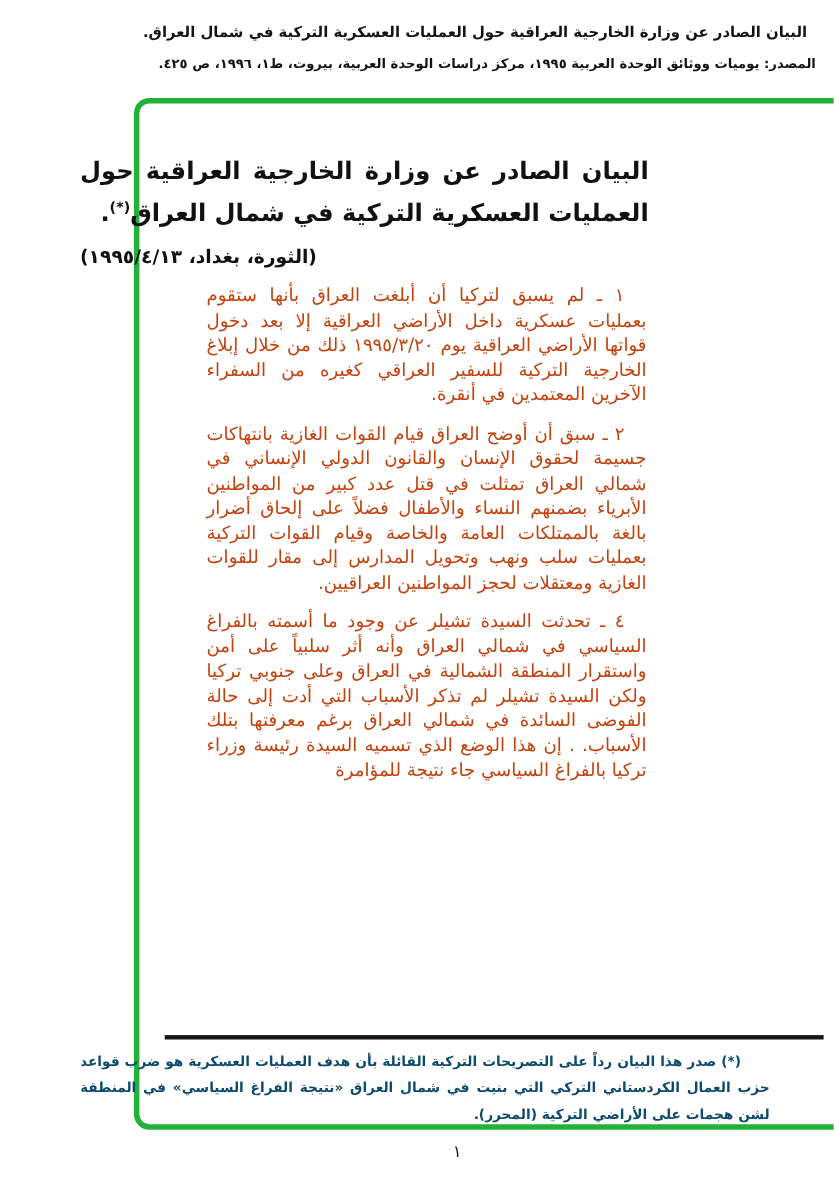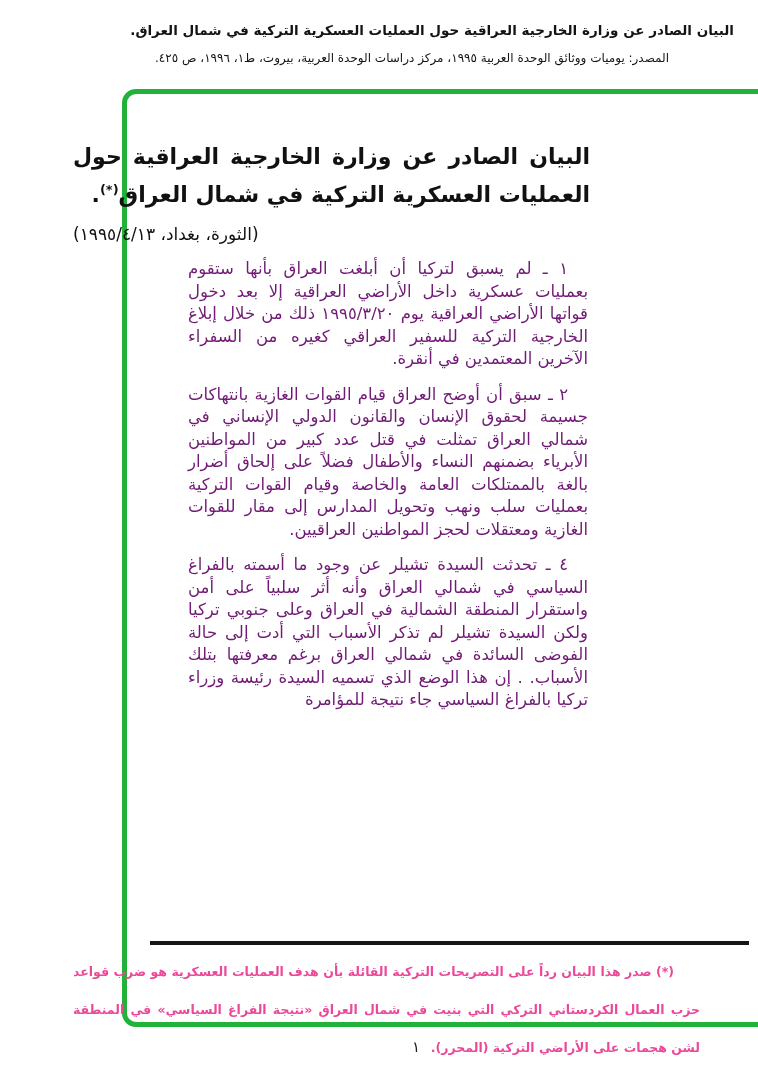--- a/index.html
+++ b/index.html
@@ -26,23 +26,23 @@
     font-size: 13.5px;
     font-weight: bold;
     white-space: nowrap;
     color: #141414;
   }
   .page-header-source {
     position: absolute;
     top: 51px;
     right: 16px;
     left: 8px;
-    text-align: center;
+    text-align: right;
     font-size: 12px;
-    font-weight: normal;
+    font-weight: bold;
     white-space: nowrap;
     color: #141414;
   }
   .frame {
     position: absolute;
     left: 48px;
     top: 89px;
     width: 665px;
     height: 938px;
     box-sizing: border-box;
@@ -65,56 +65,56 @@
     font-size: 13px;
     line-height: 0;
   }
   .dateline {
     position: absolute;
     top: 224px;
     right: 168px;
     width: 517px;
     text-align: left;
     font-size: 17px;
-    font-weight: normal;
+    font-weight: bold;
     color: #111111;
   }
   .doc-body {
     position: absolute;
     top: 258px;
     right: 170px;
     width: 400px;
     font-size: 16.5px;
     line-height: 22.5px;
     text-align: justify;
-    color: #701a75;
+    color: #c2410c;
   }
   .doc-body p {
     margin: 0 0 13px 0;
     text-indent: 20px;
   }
   .footnote-divider {
     position: absolute;
     top: 941px;
     left: 76px;
     width: 599px;
     height: 4px;
     background: #161616;
   }
   .footnote {
     position: absolute;
     top: 953px;
     right: 58px;
     width: 627px;
     font-size: 12.5px;
     font-weight: bold;
-    line-height: 38px;
+    line-height: 24px;
     text-align: justify;
     text-indent: 26px;
-    color: #ec4899;
+    color: #0c4a6e;
   }
   .page-number {
     position: absolute;
     top: 1038px;
     left: 0;
     right: 0;
     text-align: center;
     font-size: 15px;
     color: #222222;
   }

